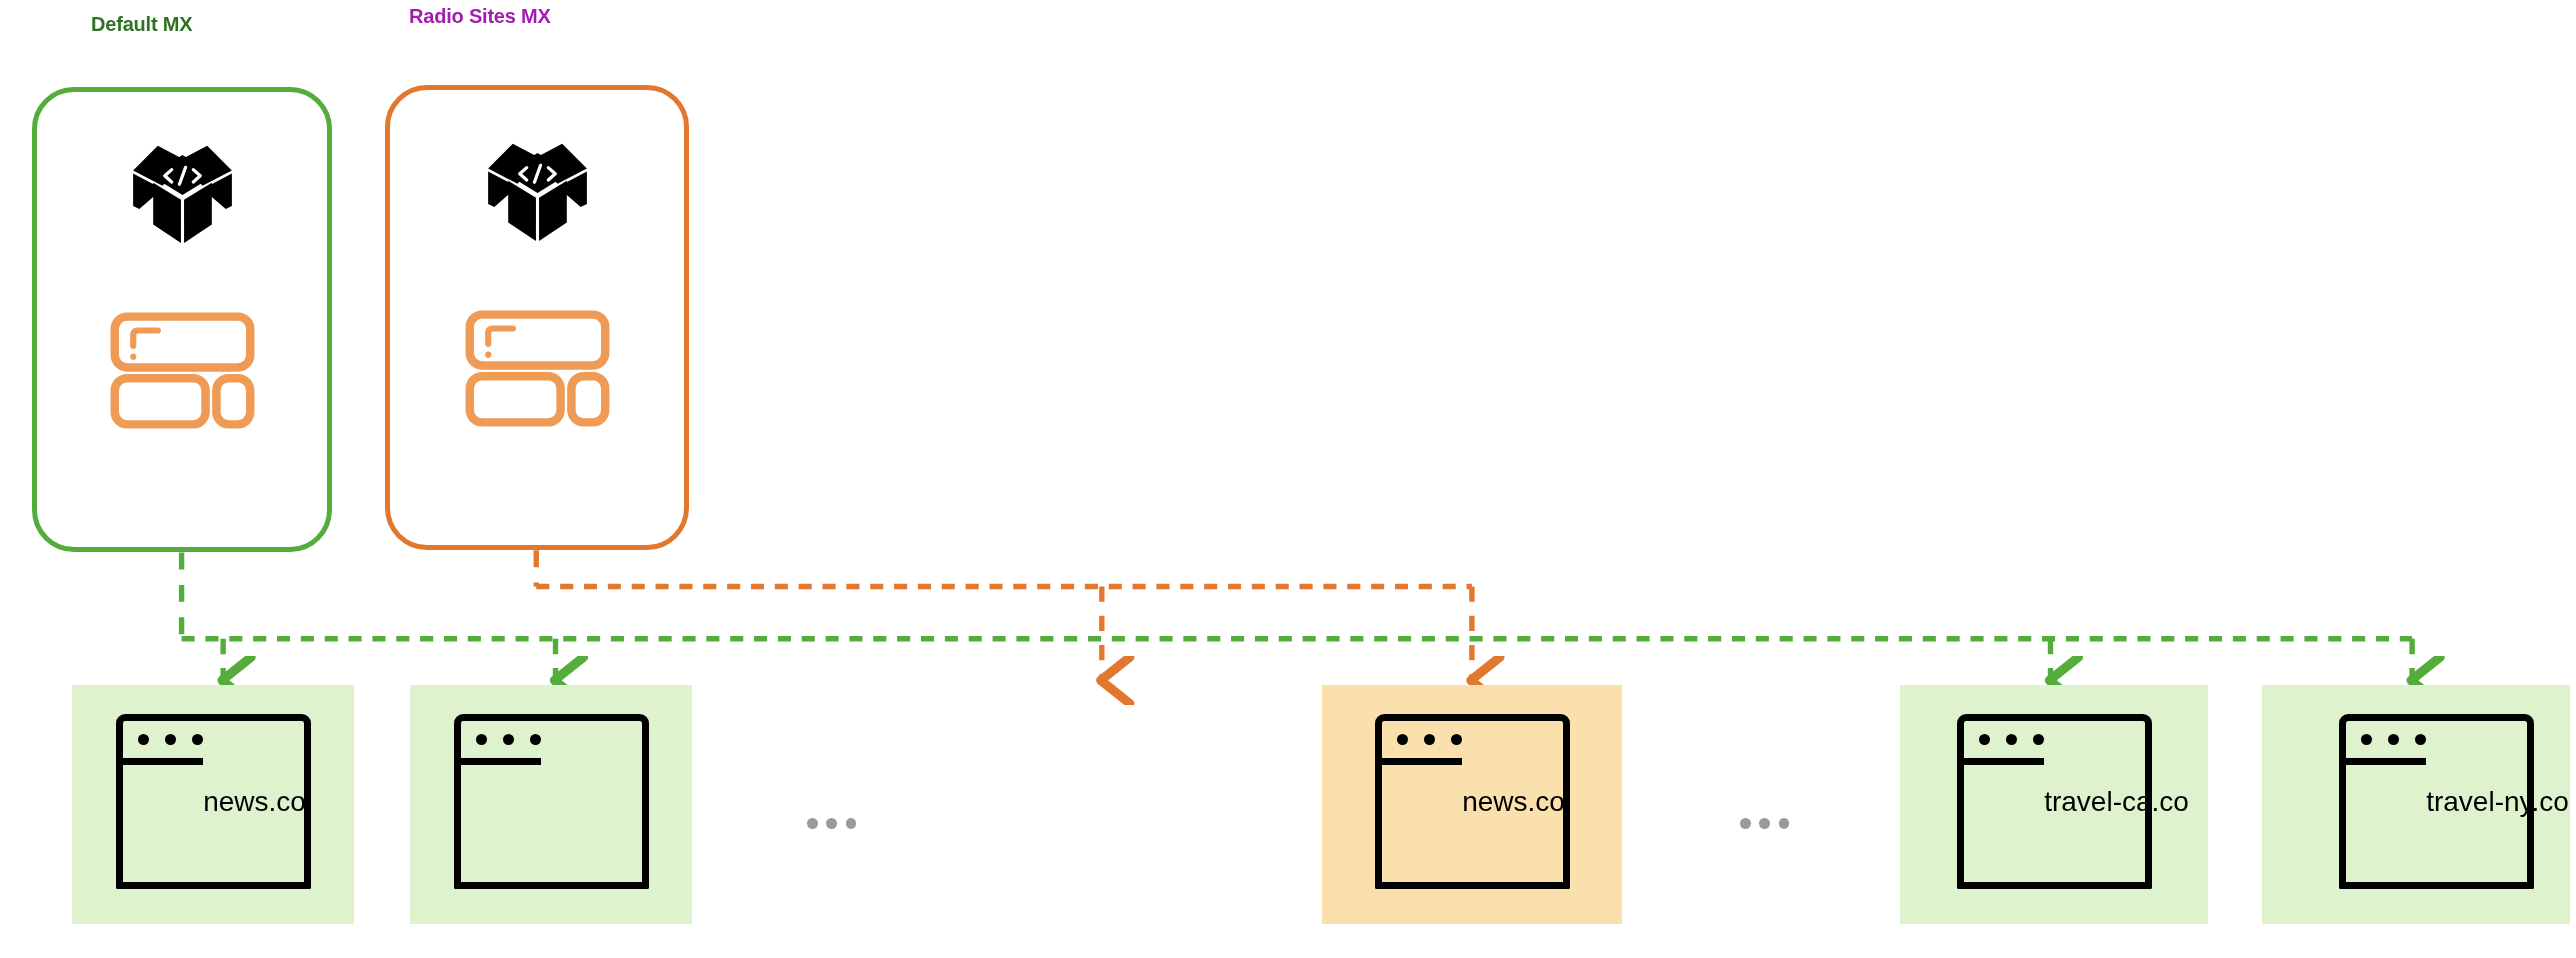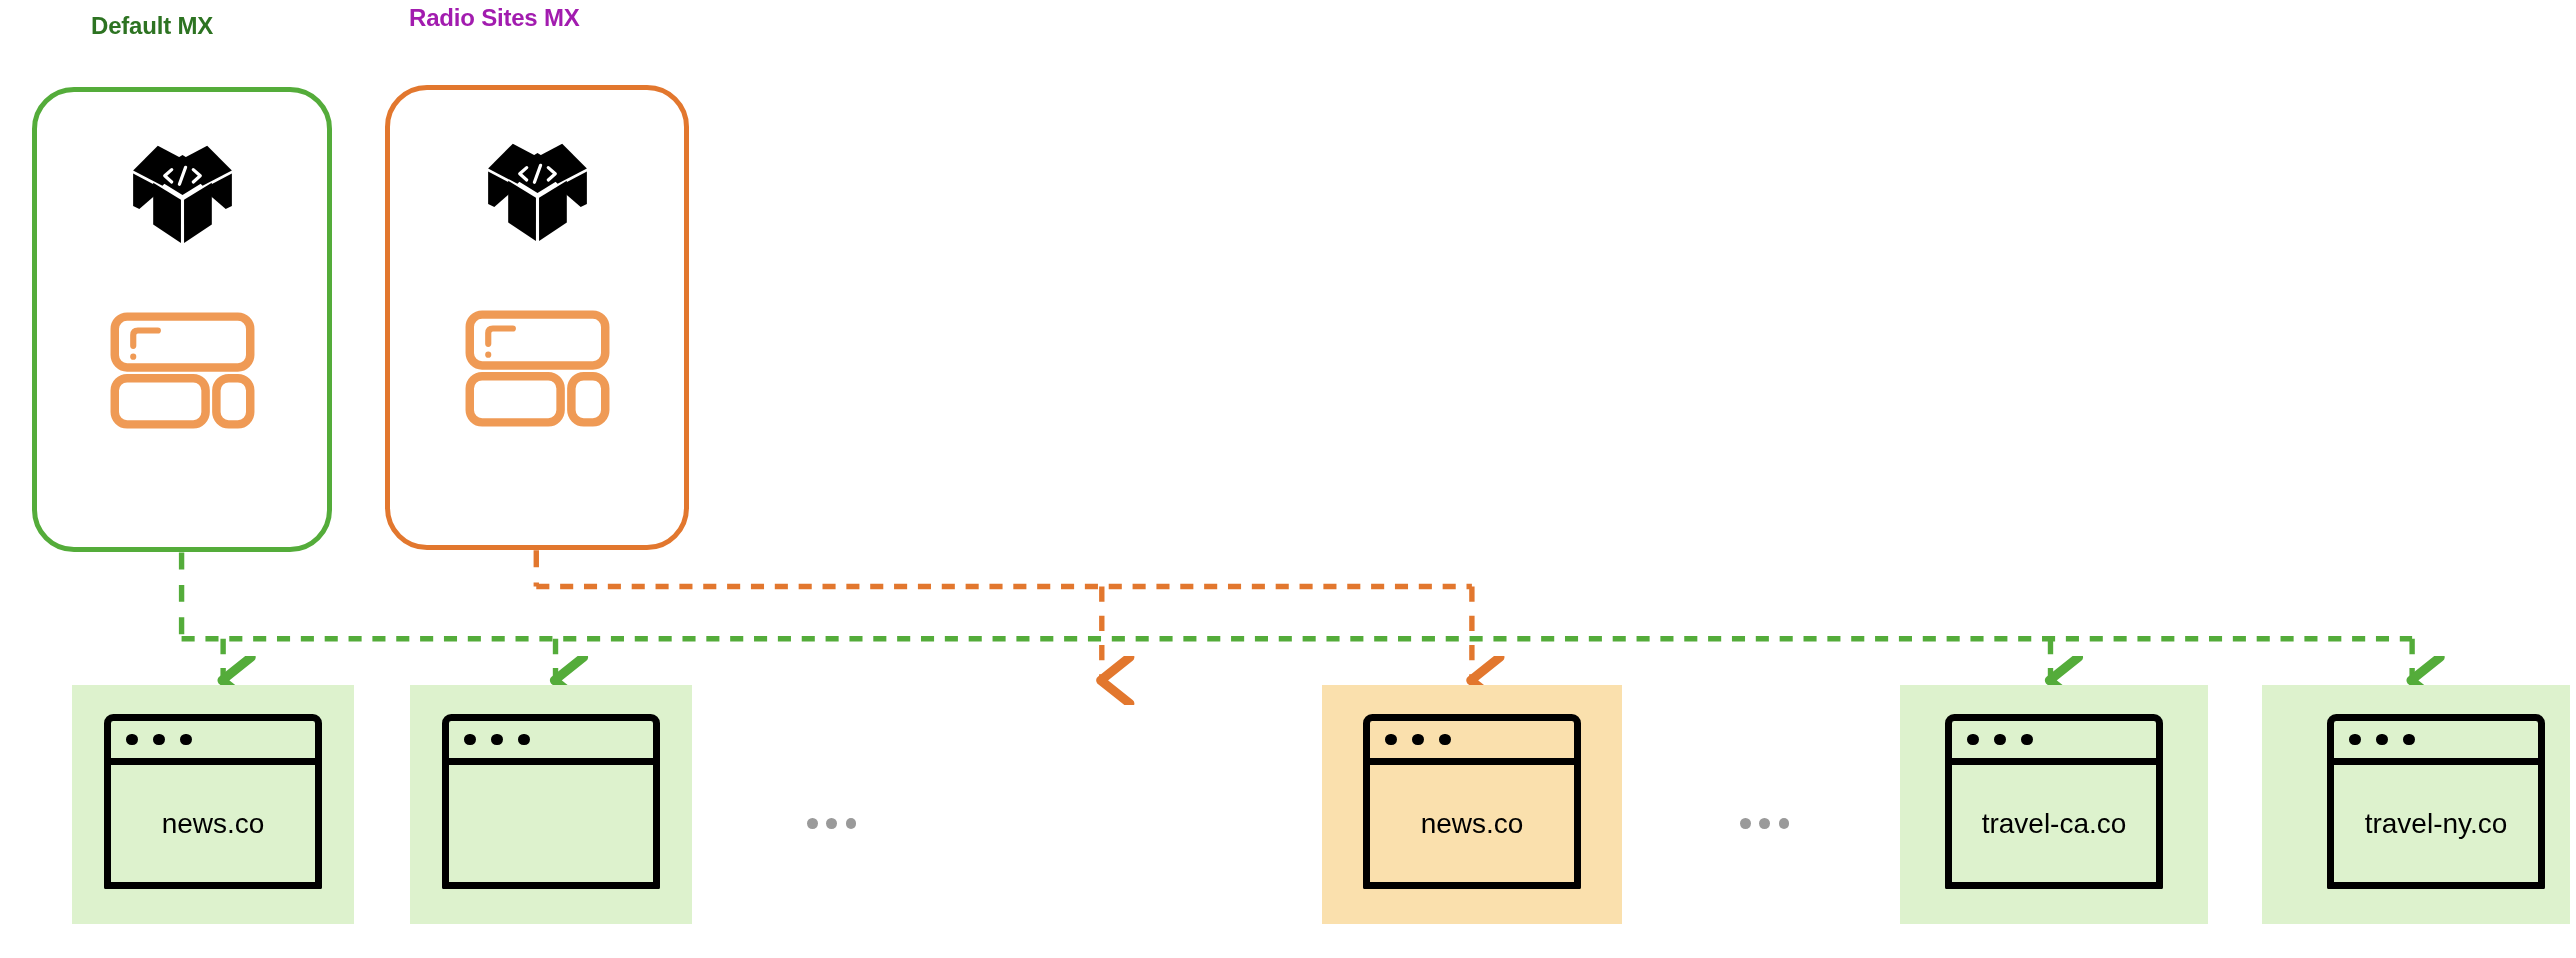--- a/index.html
+++ b/index.html
@@ -22,21 +22,21 @@
     left: 0;
     top: 0;
     width: 2576px;
     height: 959px;
     pointer-events: none;
   }
 
   
   .mx-title {
     position: absolute;
-    font-size: 24px;
+    font-size: 20px;
     font-weight: bold;
     letter-spacing: -0.2px;
     white-space: nowrap;
     line-height: 1;
   }
 
   
   .mx-card {
     position: absolute;
     box-sizing: border-box;
@@ -63,27 +63,27 @@
     display: flex;
     align-items: flex-start;
     justify-content: center;
   }
   .site-tile.green { background: #ddf2cd; }
   .site-tile.orange { background: #fae0ad; }
 
   .browser {
     position: relative;
     box-sizing: border-box;
-    width: 218px;
+    width: 195px;
     height: 175px;
     margin-top: 29px;
     border: 7px solid #000000;
     border-radius: 9.2px 9.2px 1.5px 1.5px;
     display: flex;
-    flex-direction: column;
+    flex-direction: row;
     background: transparent;
   }
   .browser .titlebar {
     position: relative;
     height: 44px;
     box-sizing: border-box;
     border-bottom: 7px solid #000000;
     display: flex;
     align-items: center;
     padding-left: 15.4px;

